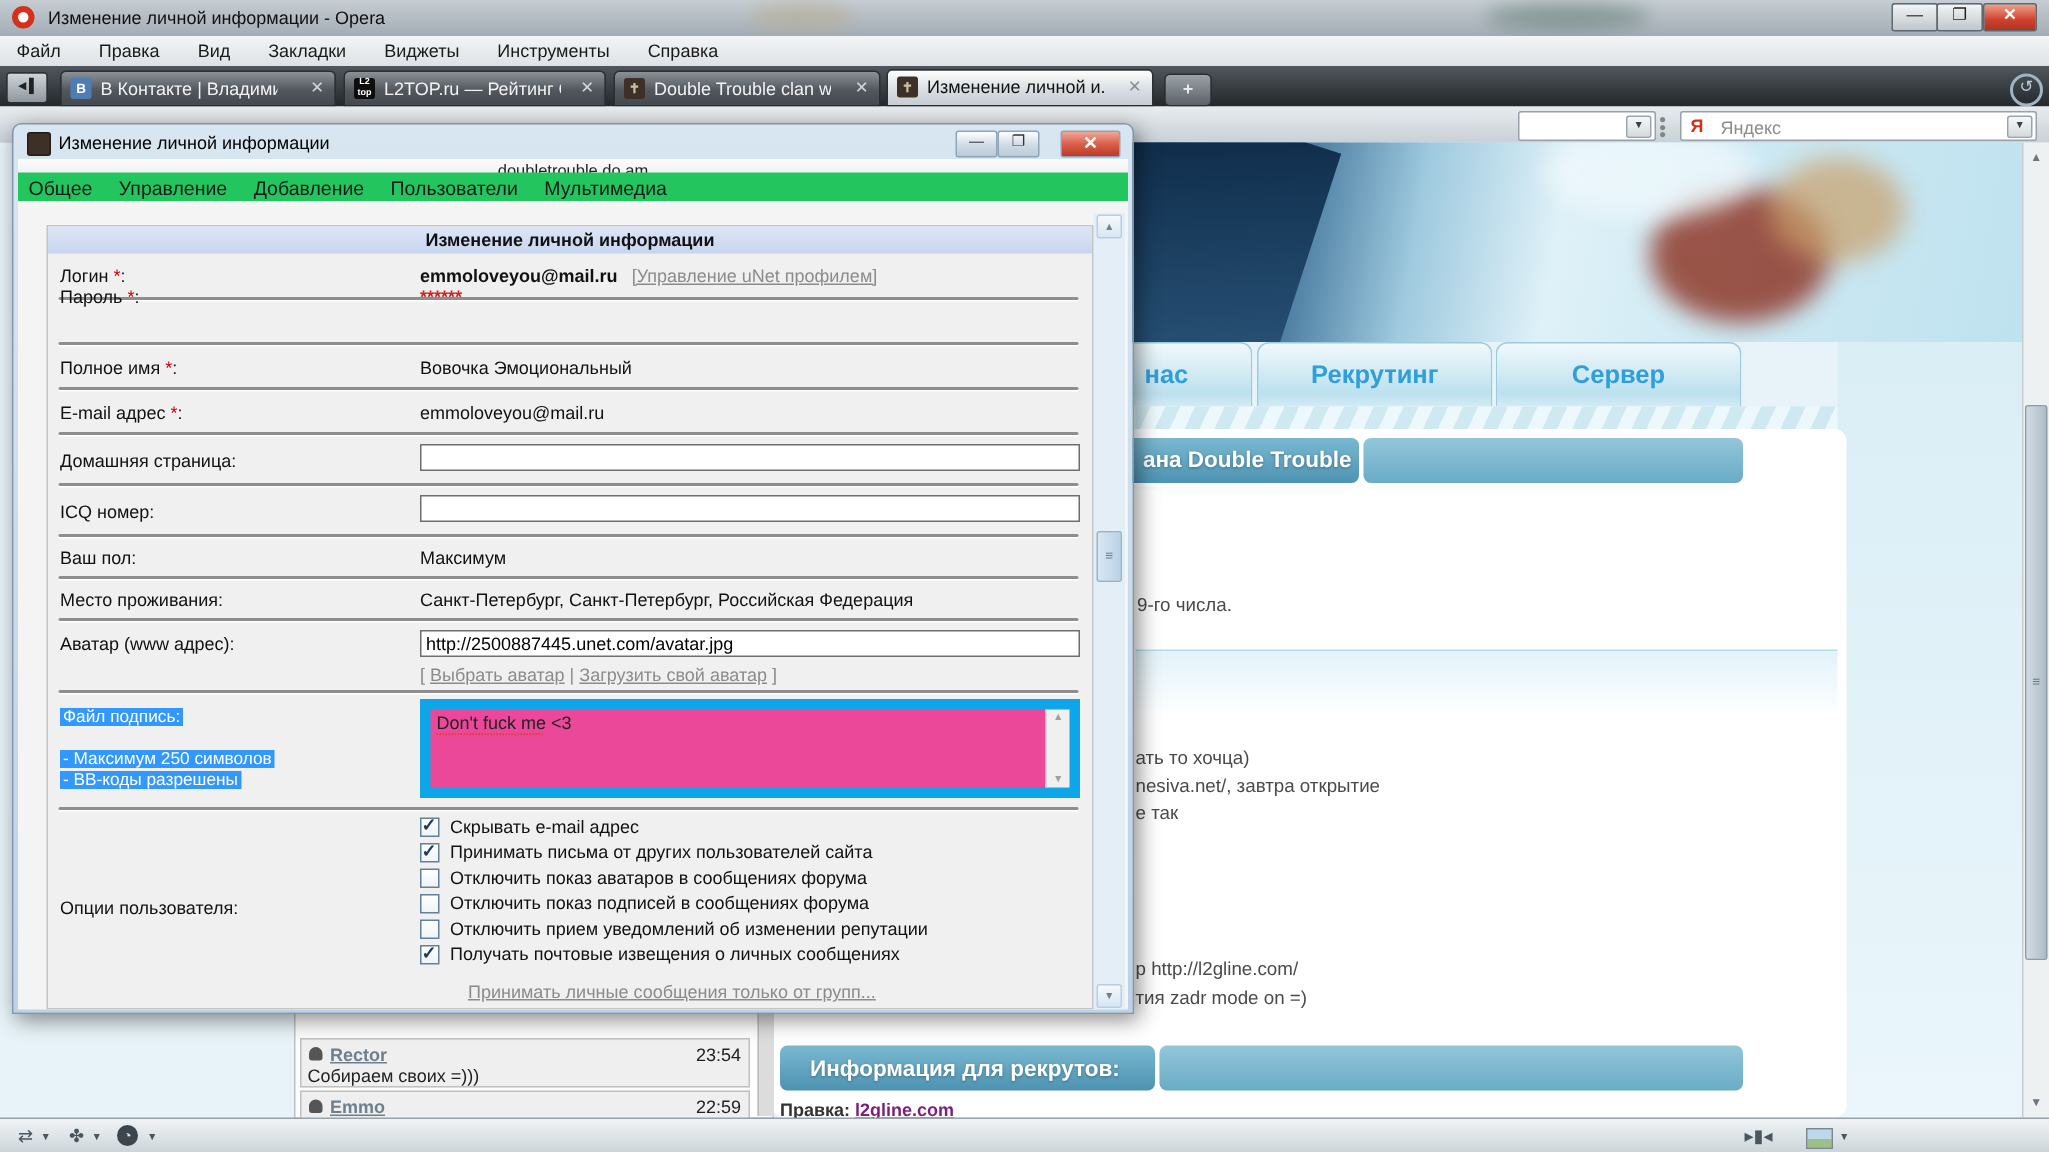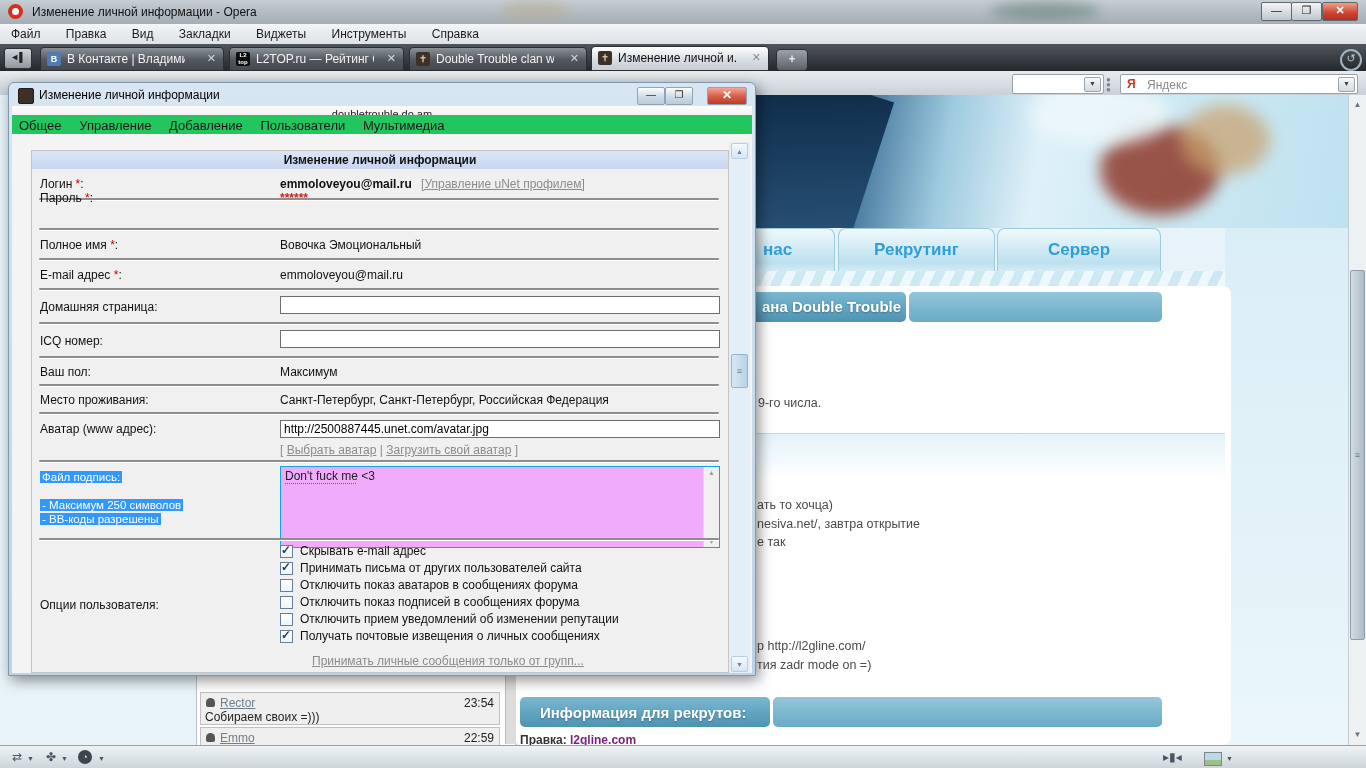--- a/index.html
+++ b/index.html
@@ -46,21 +46,21 @@
   .stripes{left:757px;top:271px;width:468px;height:15px;background:repeating-linear-gradient(115deg,#cfe9f3 0 9px,#ecf8fc 9px 18px)}
   .panel{left:515px;top:286px;width:716px;height:459px;background:#fff;border-radius:8px}
   .tealbar{height:30px;border-radius:5px;box-shadow:0 0 0 3px #fff,0 1px 3px rgba(0,0,0,.25)}
   .teal-d{background:linear-gradient(#7ab8d0,#4d93b2)}
   .teal-l{background:linear-gradient(#93c6da,#6aabc6)}
   .frag{color:#4a4a4a;font-size:12.5px;white-space:nowrap}
   .hdrtxt{color:#fff;font-weight:bold;font-size:15px;text-shadow:0 1px 2px rgba(0,0,0,.3);white-space:nowrap}
   .srvlink{color:#7a1f7a;font-weight:bold;text-decoration:underline}
   .chat{left:196px;top:580px;width:320px;height:166px;background:#fdfdfd;border:1px solid #b9c2c8;box-sizing:border-box}
   .centry{position:absolute;left:3px;width:300px;background:#efefef;border:1px solid #c0c0c0;box-sizing:border-box;font-size:12px}
-  .cname{color:#6e7f8d;font-weight:normal;text-decoration:underline}
+  .cname{color:#6e7f8d;font-weight:bold;text-decoration:underline}
   .ctime{position:absolute;right:5px;top:3px;color:#222}
   .chatscroll{left:505px;top:581px;width:10px;height:163px;background:#dcdcdc;border-left:1px solid #bbb}
   .person{display:inline-block;width:9px;height:9px;background:#555;border-radius:50% 50% 2px 2px;vertical-align:-1px;margin-right:4px}
   .mainscroll{left:1348px;top:95px;width:18px;height:650px;background:#eef1f2;border-left:1px solid #c5cdd2;box-sizing:border-box}
   .sbtn{position:absolute;left:1px;width:15px;height:17px;text-align:center;color:#6a7681;font-size:8px;line-height:17px}
   .sthumb{position:absolute;left:1px;width:15px;border-radius:2px;background:linear-gradient(90deg,#d3dce3,#aebbc6);border:1px solid #8f9dab;box-sizing:border-box}
   .grip{position:absolute;left:50%;top:50%;transform:translate(-50%,-50%);color:#6d7b88;font-size:9px;line-height:3px}
   
   .statusbar{left:0;top:745px;width:1366px;height:23px;background:linear-gradient(#f0f3f5,#ccd4d9);border-top:1px solid #98a2a9}
   .sico{position:absolute;top:4px;width:14px;height:14px;color:#4a5761;font-size:12px;line-height:14px;text-align:center}
@@ -82,21 +82,21 @@
   .fheader{position:absolute;left:0;top:0;width:100%;height:18px;background:linear-gradient(#dde6f7,#c7d5ee);text-align:center;font-weight:bold;font-size:12px;line-height:18px;color:#111}
   .frow{position:absolute;left:0;width:100%}
   .flabel{position:absolute;left:8px;top:0;font-size:12px;color:#111}
   .fval{position:absolute;left:248px;top:0;font-size:12px;color:#111;white-space:nowrap}
   .star{color:#cc0000}
   .sep{position:absolute;left:7px;right:9px;height:2px;background:#8e8e8e;border-radius:2px;box-shadow:0 1px 0 #fff}
   .tin{position:absolute;left:248px;width:440px;height:18px;border:1px solid #6e6e6e;background:#fff;font:12px "Liberation Sans",sans-serif;padding:0 3px;box-sizing:border-box}
   .glink{color:#8b8b8b;text-decoration:underline}
   .gplain{color:#8b8b8b}
   .hl{background:#3398fe;color:#fff;padding:0 2px;font-size:11.5px}
-  .sigbox{position:absolute;left:248px;top:4px;width:440px;height:82px;background:#f0abfc;border:1px solid #0ea5e9;box-sizing:border-box;font-size:12px;padding:2px 4px}
+  .sigbox{position:absolute;left:248px;top:4px;width:440px;height:66px;background:#ec4899;border:7px solid #0ea5e9;box-sizing:border-box;font-size:12px;padding:2px 4px}
   .sigscroll{position:absolute;right:0;top:0;width:16px;height:100%;background:#f0f0f0;border-left:1px solid #d9d9d9;box-sizing:border-box}
   .misspell{text-decoration:underline dotted #e03c31;text-underline-offset:3px}
   .cbrow{position:absolute;left:248px;height:17px;font-size:12px;color:#111;white-space:nowrap}
   .cb{position:absolute;left:0;top:1px;width:13px;height:13px;border:1px solid #667f99;background:linear-gradient(#fff,#eef4f9);box-sizing:border-box}
   .cb.checked:after{content:"✓";position:absolute;left:0px;top:-3px;font-size:12px;font-weight:bold;color:#1c3a5e}
   .cbl{margin-left:20px}
 </style>
 </head>
 <body>
 

